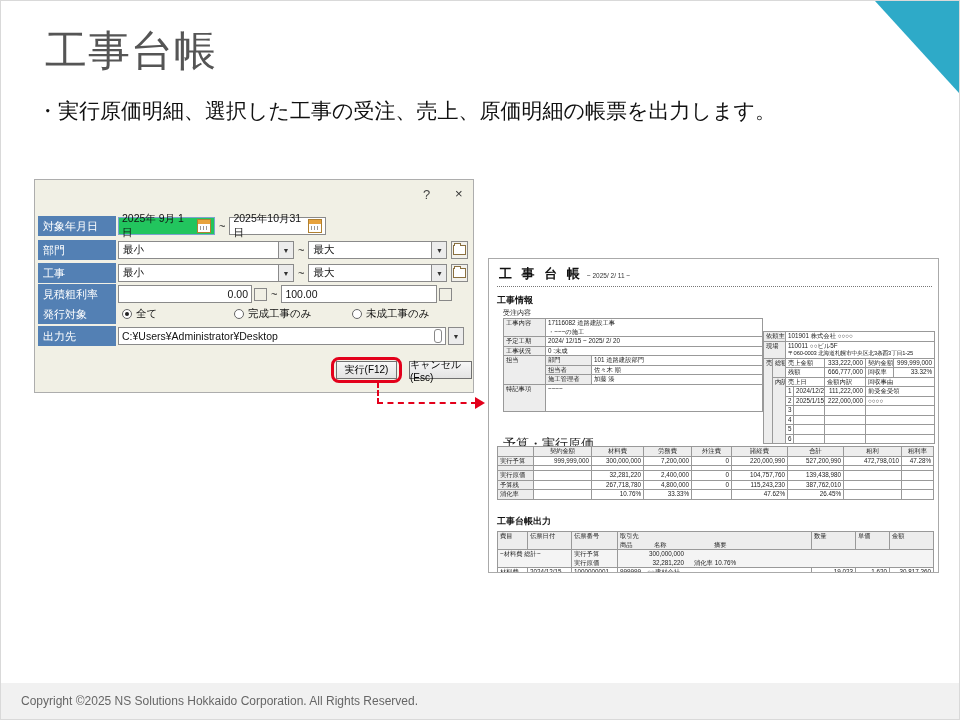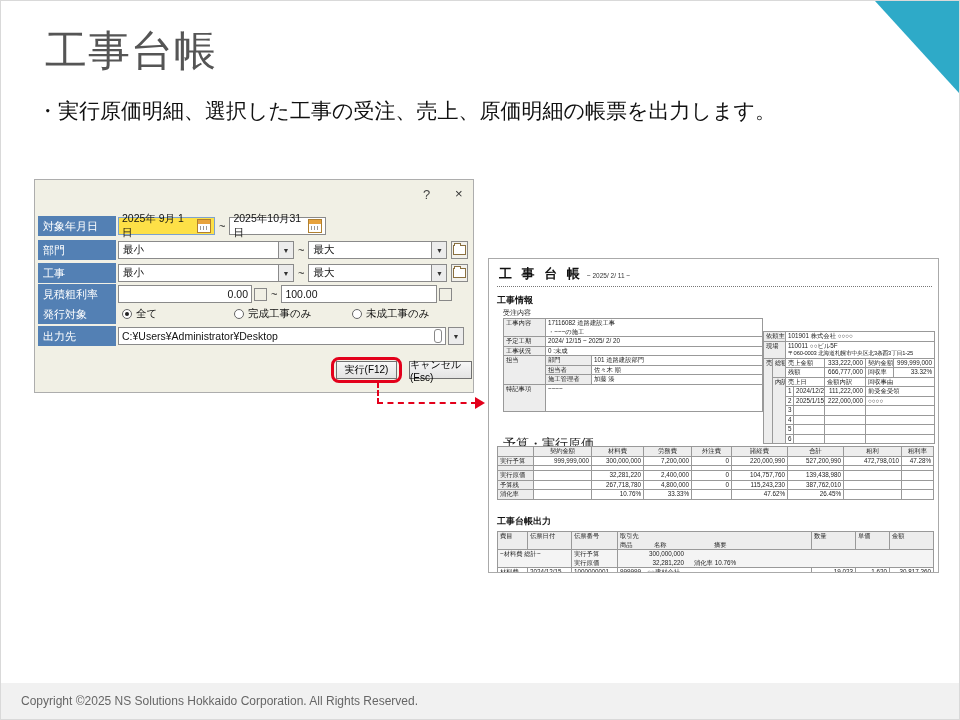--- a/index.html
+++ b/index.html
@@ -19,21 +19,21 @@
           border:1px solid #ADADAD;box-sizing:border-box;font-size:11px;}
   .dlg-title{position:absolute;left:2px;top:2px;background:#F2A70A;color:#000;font-size:22px;
              font-weight:bold;padding:2px 16px 4px 8px;line-height:1.2;z-index:3;}
   .dlg-help{position:absolute;top:7px;left:388px;font-size:13px;color:#444;cursor:default;}
   .dlg-close{position:absolute;top:6px;left:420px;font-size:13px;color:#333;cursor:default;}
   .drow{position:absolute;left:3px;display:flex;align-items:center;height:20px;}
   .dlabel{width:78px;height:20px;background:#5380B4;color:#fff;display:flex;align-items:center;
           padding-left:5px;box-sizing:border-box;font-size:11px;flex:none;}
   .field{background:#fff;border:1px solid #8a8a8a;height:18px;display:flex;align-items:center;
          padding:0 3px;box-sizing:border-box;font-size:10.5px;}
-  .field.blue{background:#fde047;border-color:#7DA2CE;align-items:center;}
+  .field.blue{background:#22c55e;border-color:#7DA2CE;align-items:center;}
   .tilde{margin:0 4px;font-size:11px;color:#222;}
   .cal-icon{width:12px;height:12px;border:1px solid #b08030;background:#fff;margin-left:4px;
             position:relative;flex:none;}
   .cal-icon::before{content:"";position:absolute;left:0;top:0;right:0;height:4px;background:#E8A33D;}
   .cal-icon::after{content:"";position:absolute;left:2px;top:6px;width:7px;height:4px;
             background:repeating-linear-gradient(90deg,#999 0 1px,transparent 1px 3px);}
   .combo{display:flex;height:18px;box-sizing:border-box;}
   .combo .txt{background:#fff;border:1px solid #8a8a8a;border-right:none;flex:1;display:flex;
               align-items:center;padding:0 4px;box-sizing:border-box;font-size:10.5px;}
   .combo-btn{width:16px;background:#ECECEC;border:1px solid #8a8a8a;display:flex;align-items:center;

